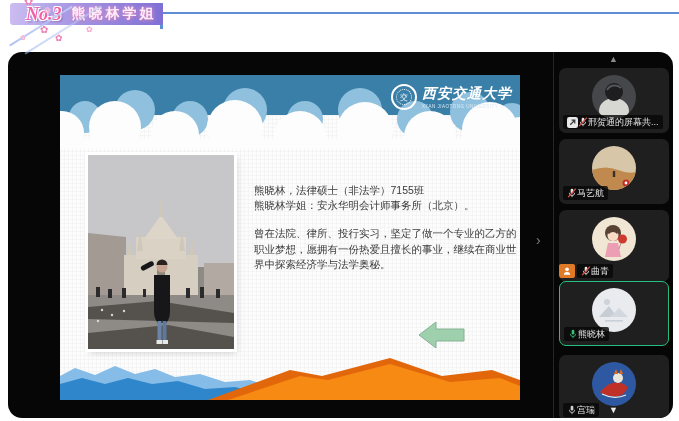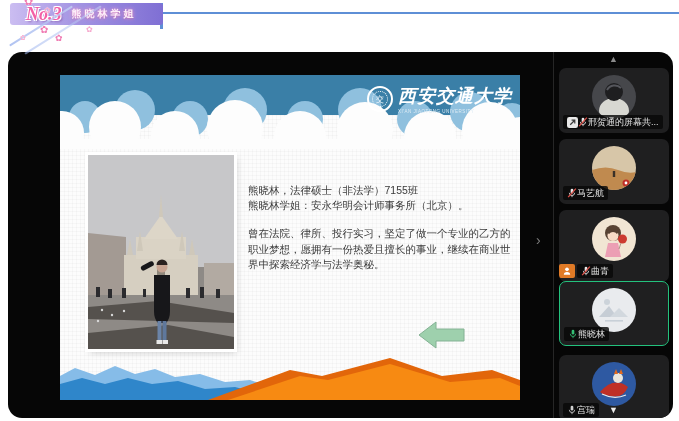--- a/index.html
+++ b/index.html
@@ -6,21 +6,21 @@
   html,body { width:679px; height:421px; background:#ffffff; overflow:hidden;
               font-family:"Liberation Sans", sans-serif; position:relative; }
 
   
   .banner { position:absolute; left:10px; top:3px; width:153px; height:22px;
     background:linear-gradient(90deg,#cbbdf1 0%,#a293e2 45%,#7f6fd4 100%);
     border-radius:3px; display:flex; align-items:center; padding-left:16px; z-index:5; }
   .banner-no { font-family:"Liberation Serif", serif; font-style:italic; font-weight:bold;
     font-size:18px; color:#f35fa6;
     text-shadow:-1px -1px 0 #fff,1px -1px 0 #fff,-1px 1px 0 #fff,1px 1px 0 #fff,2px 2px 2px rgba(120,60,150,.55); }
-  .banner-title { margin-left:10px; font-size:10px; font-weight:bold; letter-spacing:3px;
+  .banner-title { margin-left:10px; font-size:14px; font-weight:bold; letter-spacing:3px;
     color:#fdeef9; text-shadow:0 0 4px #ff9ed0, 0 1px 2px #9b6bb0; }
   .streak { position:absolute; background:linear-gradient(90deg,#9db4ee,#c5d2f5); height:2px; width:74px;
     border-radius:2px; opacity:.8; }
   .s1 { left:-6px; top:22px; transform:rotate(-32deg); }
   .s2 { left:8px; top:26px; transform:rotate(-32deg); width:90px; opacity:.55; }
   .flower { position:absolute; color:#f07ab2; text-shadow:0 0 1px #fff; z-index:6; }
   .f1 { left:24px; top:-5px; font-size:11px; }
   .f2 { left:44px; top:6px;  font-size:8px; color:#f6a8cd; }
   .f3 { left:40px; top:24px; font-size:10px; }
   .f4 { left:86px; top:25px; font-size:8px;  color:#f6a8cd; }
@@ -38,25 +38,25 @@
     background-image:repeating-linear-gradient(0deg, rgba(0,0,0,.025) 0 1px, transparent 1px 4px),
                      repeating-linear-gradient(90deg, rgba(0,0,0,.025) 0 1px, transparent 1px 4px);
     overflow:hidden; }
   .clouds { position:absolute; left:0; top:0; }
   .uni-logo { position:absolute; top:9px; right:8px; display:flex; align-items:center; gap:5px; z-index:3; }
   .seal { width:26px; height:26px; border:2px solid #fff; border-radius:50%;
     display:flex; align-items:center; justify-content:center; }
   .seal-inner { width:16px; height:16px; border:1px dotted #fff; border-radius:50%;
     color:#fff; font-size:8px; line-height:15px; text-align:center; }
   .uni-cn { font-family:"Liberation Serif", serif; font-weight:bold; font-style:italic;
-    font-size:18px; color:#fff; letter-spacing:1px; white-space:nowrap; }
+    font-size:14px; color:#fff; letter-spacing:1px; white-space:nowrap; }
   .uni-en { font-size:4.5px; color:#dceaf4; letter-spacing:.5px; margin-top:1px; white-space:nowrap; }
   .photo { position:absolute; left:28px; top:80px; width:146px; height:194px;
     box-shadow:0 0 0 3px #fff, 2px 3px 7px rgba(0,0,0,.22); }
-  .slide-text { position:absolute; left:188px; top:108px; width:272px;
+  .slide-text { position:absolute; left:194px; top:108px; width:272px;
     font-size:10.5px; line-height:1.45; color:#3a3a3a; z-index:2; }
   .slide-text p + p { margin-top:13px; }
   .green-arrow { position:absolute; left:358px; top:246px; }
   .waves { position:absolute; left:0; bottom:0; }
 
   
   .chevron { position:absolute; left:528px; top:180px; color:#7d7d7d; font-size:14px;
     cursor:pointer; user-select:none; }
 
   

